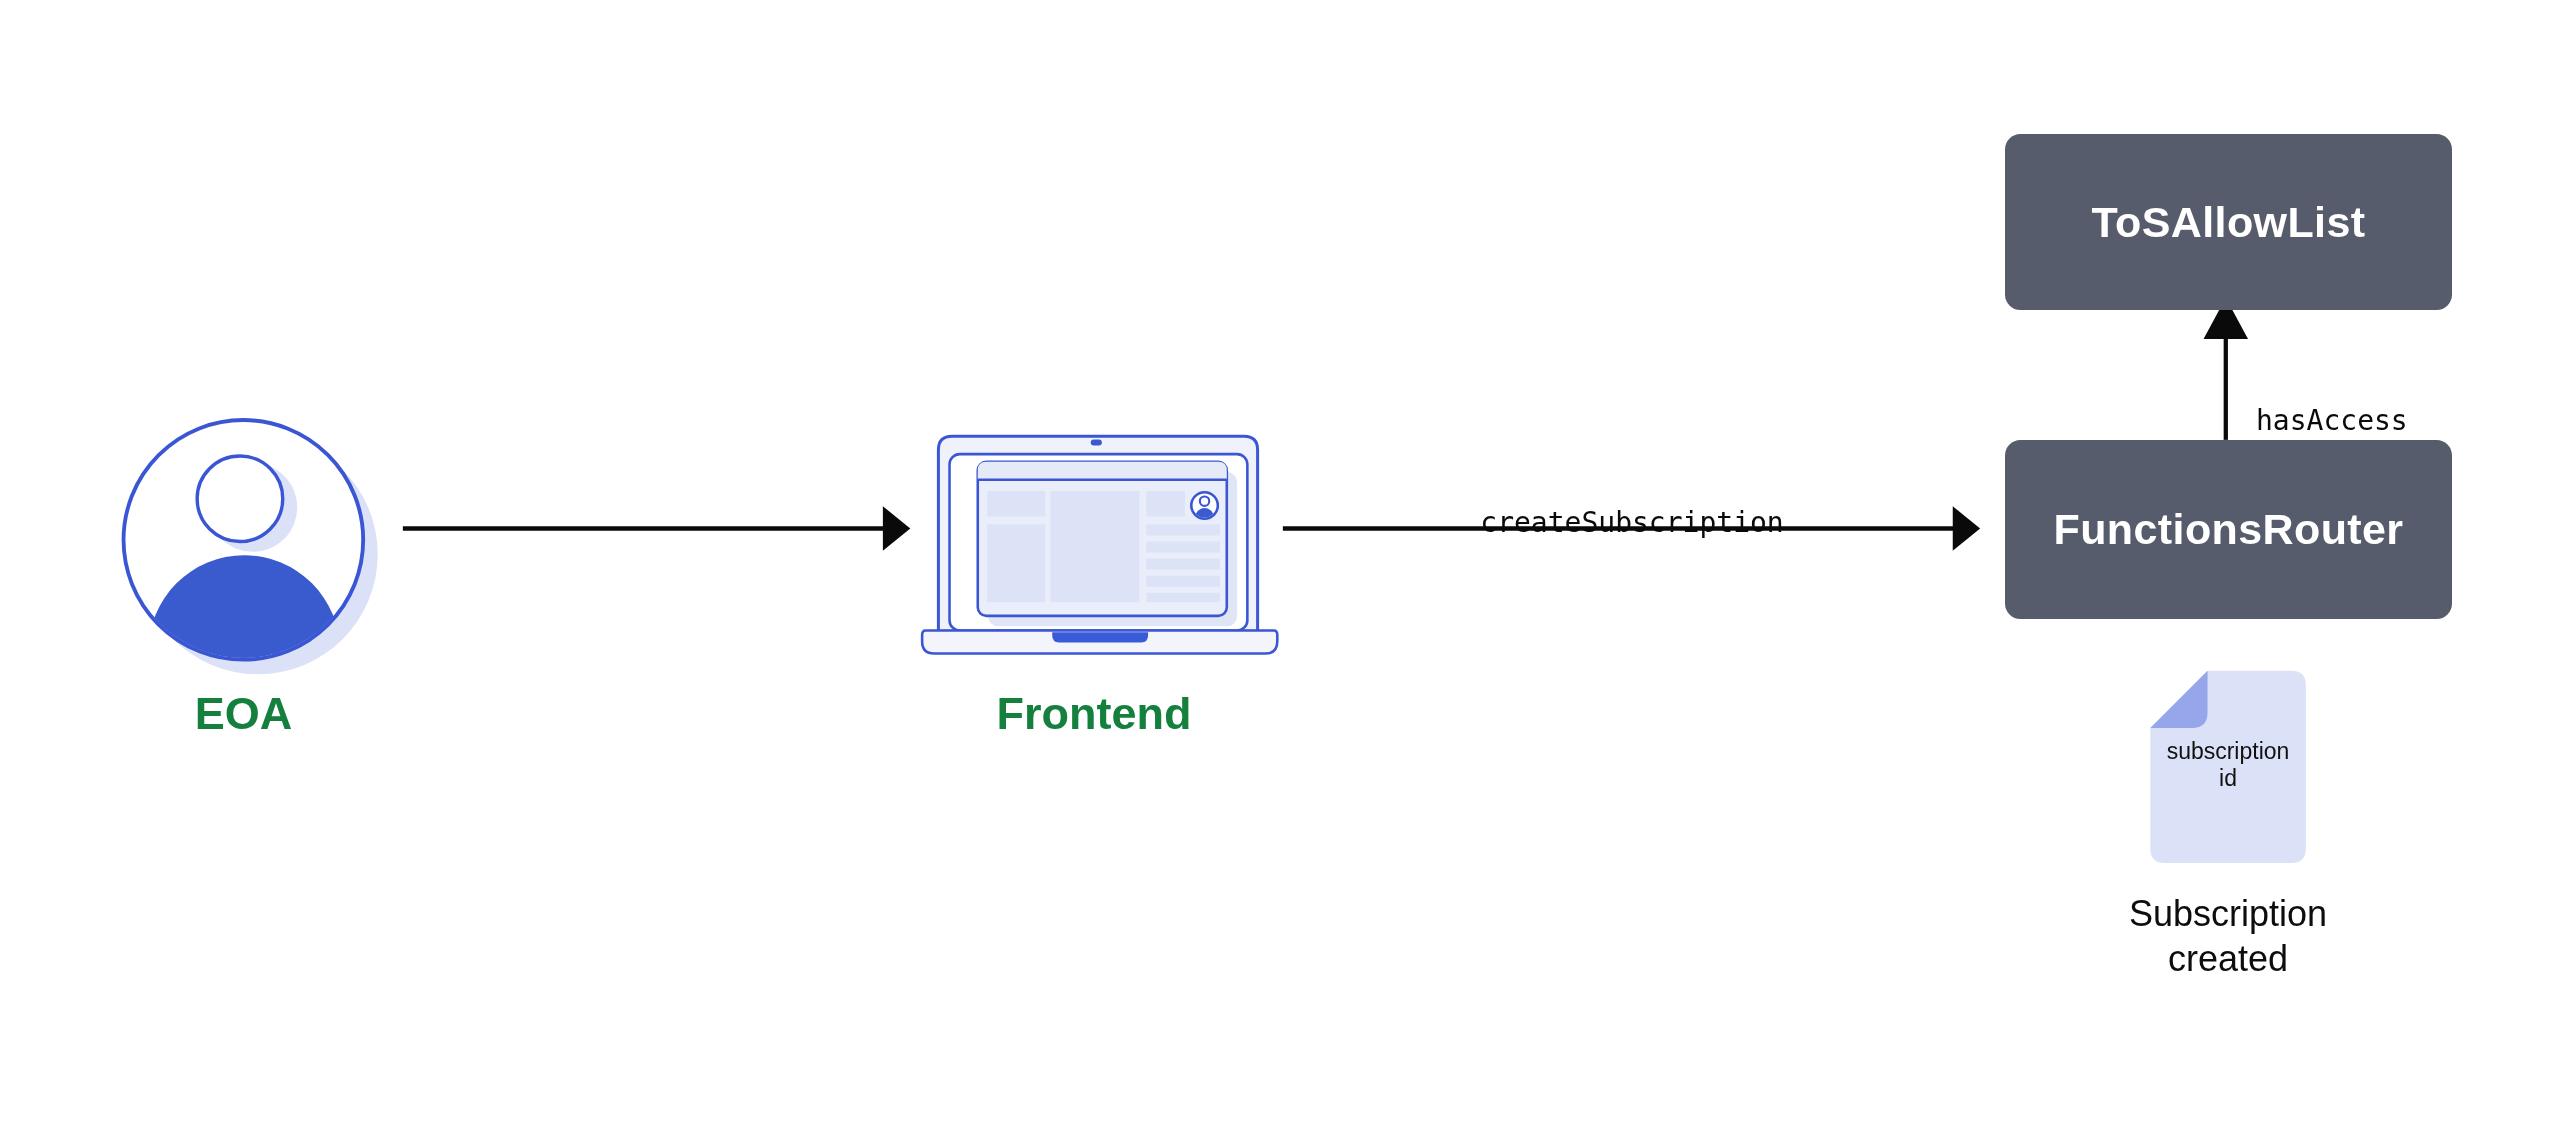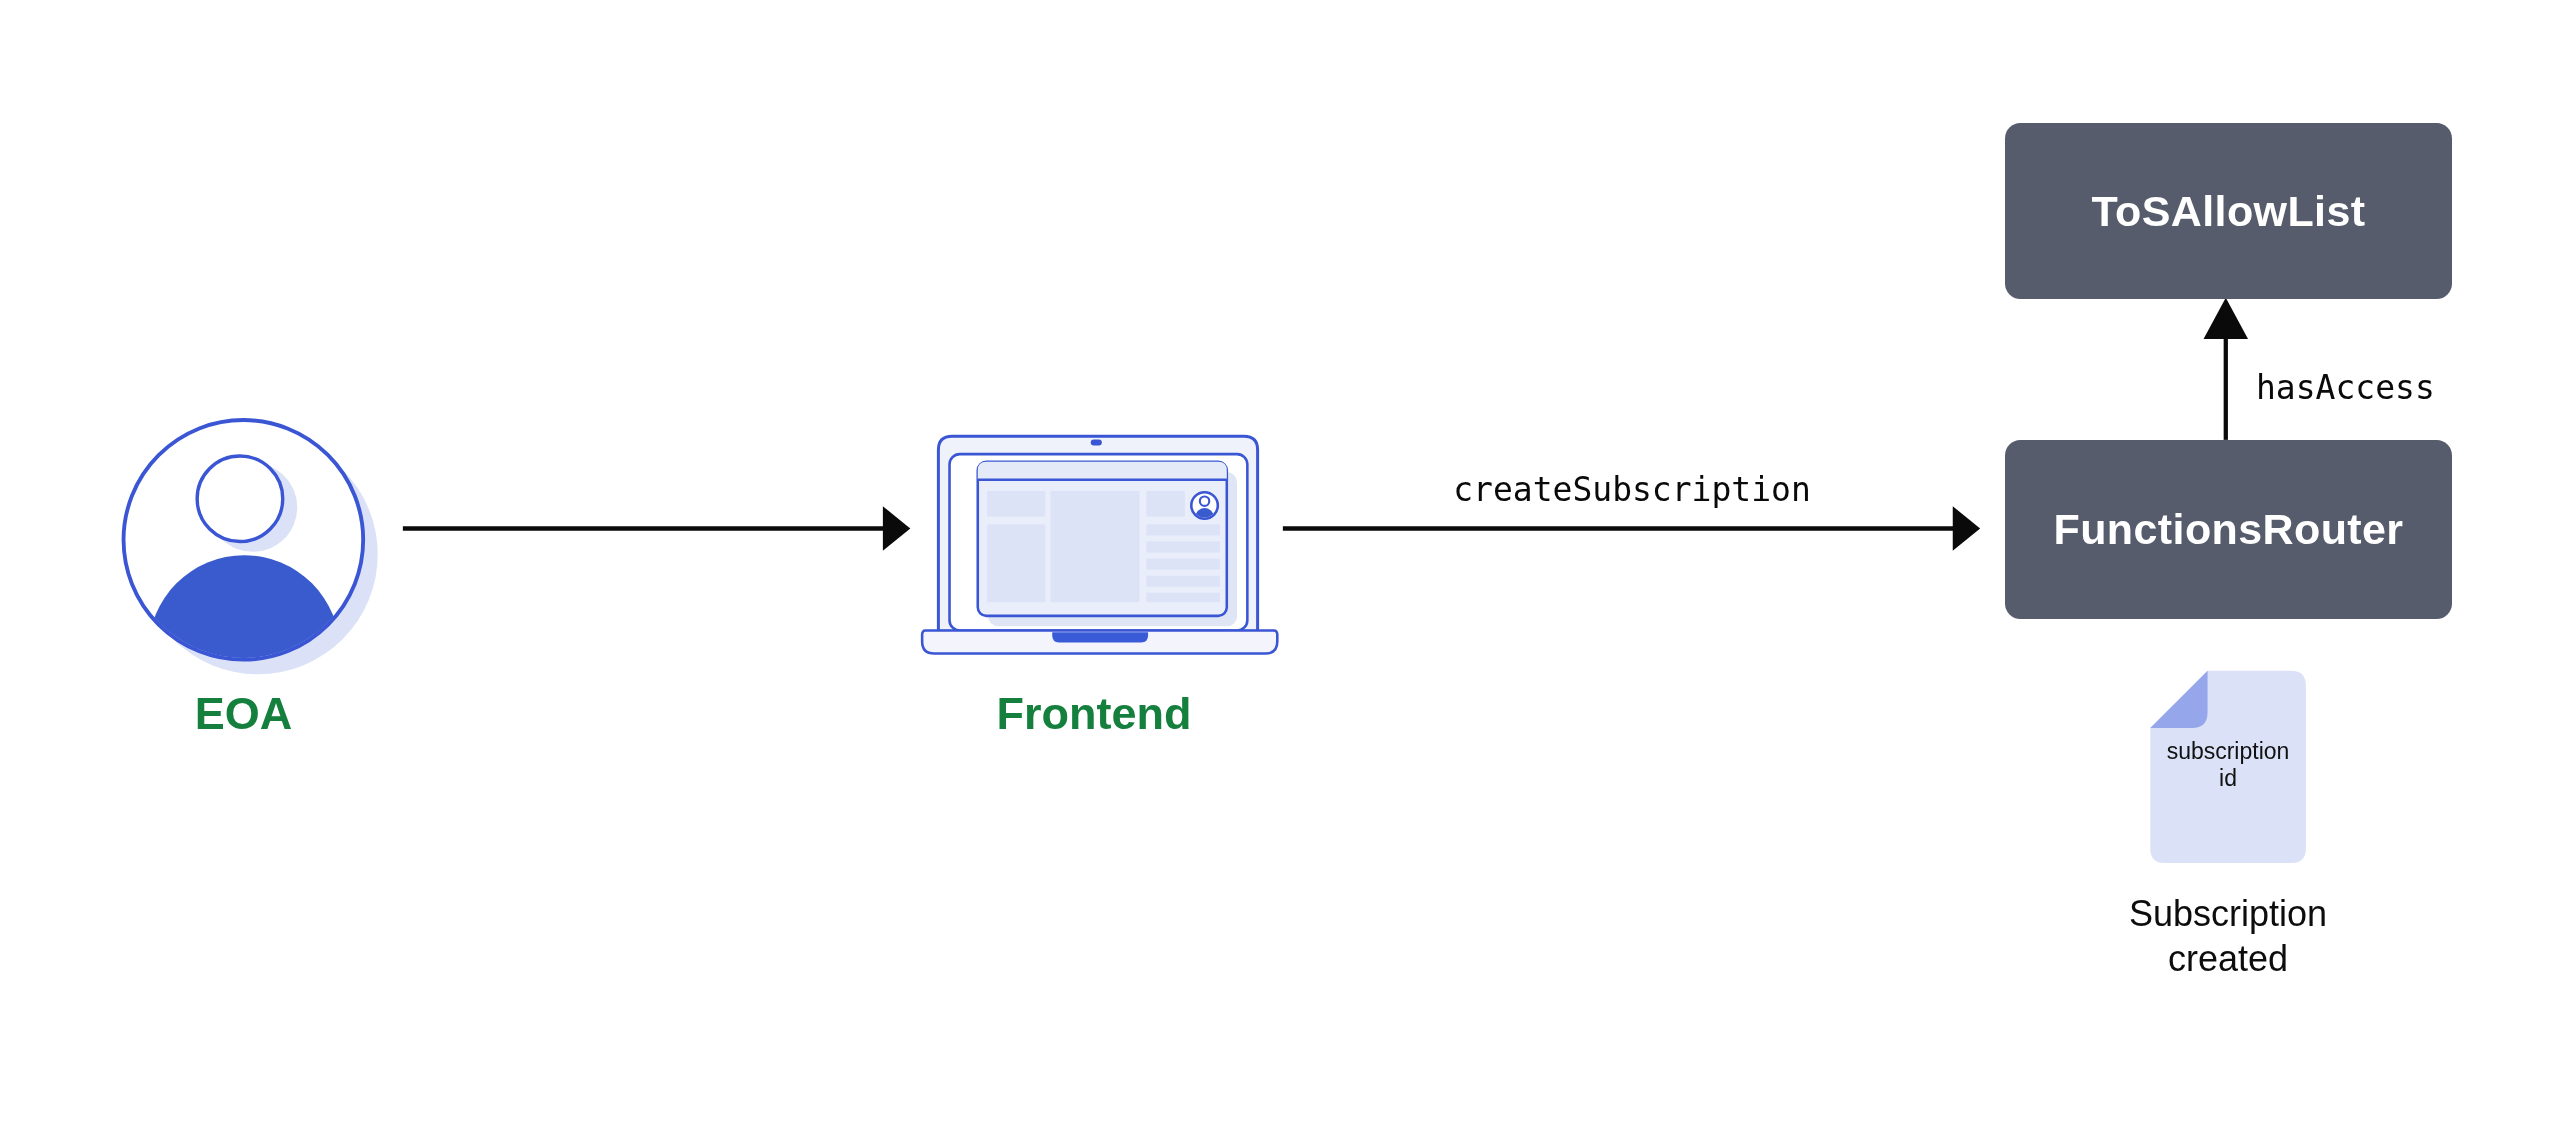--- a/index.html
+++ b/index.html
@@ -13,23 +13,24 @@
   .abs{position:absolute;}
   .node-label{
     font-weight:bold;
     font-size:45px;
     color:#15803d;
     text-align:center;
     line-height:1.05;
   }
   .mono-label{
     font-family:"DejaVu Sans Mono", monospace;
-    font-size:33px;
+    font-size:28px;
     color:#0a0a0a;
     white-space:nowrap;
+    margin-top:36px;
   }
   .contract-box{
     background:#565C6C;
     border-radius:15.4px;
     display:flex;
     align-items:center;
     justify-content:center;
   }
   .contract-box .box-label{
     color:#ffffff;
@@ -123,21 +124,21 @@
   </div>
 
   <div class="abs mono-label" style="left:1418px;top:470px;width:428px;text-align:center">createSubscription</div>
 
   <svg class="abs" style="left:2193px;top:291px" width="69" height="154" viewBox="0 0 80 180">
     <line x1="38" y1="174" x2="38" y2="48" stroke="#0a0a0a" stroke-width="5"></line>
     <polygon points="12,56 38,8 64,56" fill="#0a0a0a"></polygon>
   </svg>
   <div class="abs mono-label" style="left:2256px;top:368px">hasAccess</div>
 
-  <div class="abs contract-box" style="left:2005px;top:123px;width:447px;height:176px">
+  <div class="abs contract-box" style="left:2005px;top:134px;width:447px;height:176px">
     <span class="box-label">ToSAllowList</span>
   </div>
 
   <svg class="abs" style="left:2146px;top:666px" width="171" height="206" viewBox="0 0 200 240">
     <path d="M5 72 L72 5 L170 5 Q187 5 187 22 L187 213 Q187 230 170 230 L22 230 Q5 230 5 213 Z" fill="#DBE2F7"></path>
     <path d="M5 72 L72 5 L72 54 Q72 72 54 72 Z" fill="#95A7EA"></path>
   </svg>
   <div class="abs doc-text" style="left:2150px;top:738px;width:156px">
     <div>subscription</div>
     <div>id</div>

